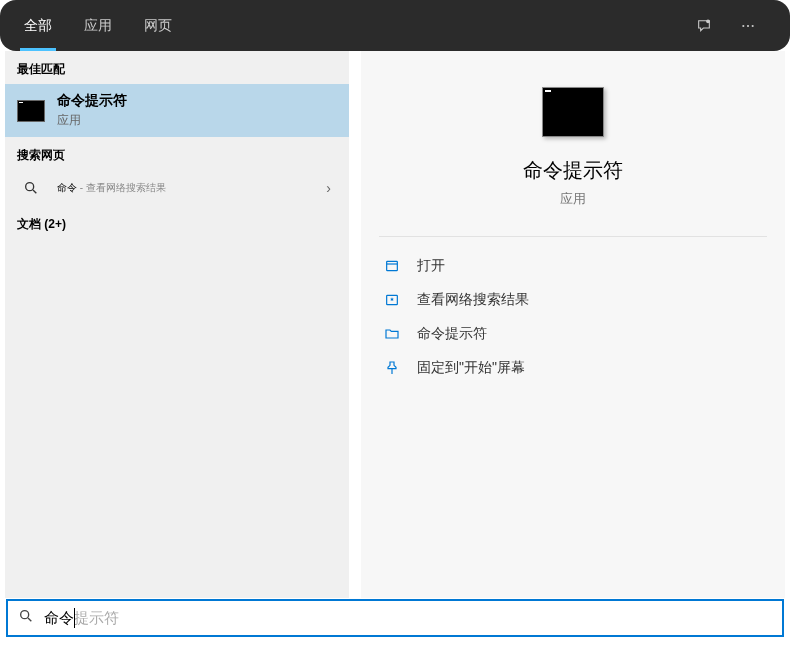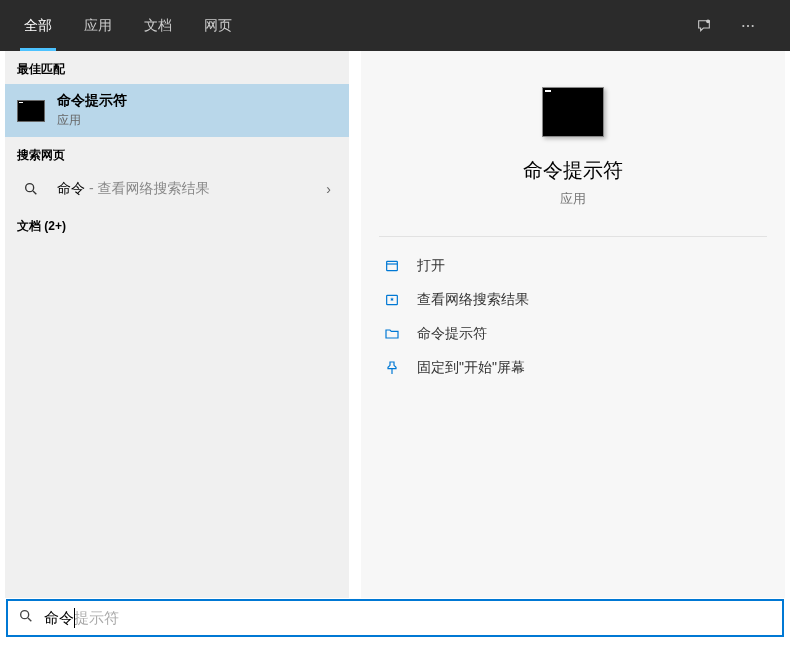--- a/index.html
+++ b/index.html
@@ -1,41 +1,41 @@
 <!DOCTYPE html>
 <html><head>
   <meta charset="utf-8">
   <style>
     * { margin: 0; padding: 0; box-sizing: border-box; font-family: "Microsoft YaHei", "Segoe UI", sans-serif; }
     body { width: 790px; height: 649px; background: #e5e5e5; overflow: hidden; position: relative; }
     
     .container { width: 790px; height: 649px; background: #fff; position: relative; }
     
-    .top-tabs { height: 51px; background: #2b2b2b; display: flex; align-items: center; padding: 0 8px; }
+    .top-tabs { height: 51px; background: #2b2b2b; display: flex; align-items: center; padding: 0 8px; border-radius: 16px; }
     .tab { padding: 0 16px; height: 51px; display: flex; align-items: center; color: #ccc; font-size: 14px; cursor: pointer; position: relative; }
     .tab.active { color: #fff; }
     .tab.active::after { content: ""; position: absolute; bottom: 0; left: 12px; right: 12px; height: 3px; background: #4cc2ff; }
     .tab .chev { margin-left: 4px; font-size: 10px; }
     .top-right { margin-left: auto; display: flex; align-items: center; gap: 8px; padding-right: 16px; }
     .top-icon { width: 36px; height: 36px; display: flex; align-items: center; justify-content: center; color: #ccc; cursor: pointer; }
     
     .body-row { display: flex; position: absolute; top: 51px; left: 5px; right: 5px; bottom: 51px; }
     
     .left-panel { width: 344px; background: #f0f0f0; }
     .section-header { padding: 10px 12px 6px; font-size: 12px; font-weight: 600; color: #000; }
     .result-item { padding: 8px 12px; display: flex; align-items: center; gap: 12px; cursor: pointer; }
     .result-item.selected { background: #b9d7ea; }
     .result-icon { width: 28px; height: 22px; background: #000; border: 1px solid #666; position: relative; flex-shrink: 0; }
     .result-icon::before { content: ""; position: absolute; top: 1px; left: 1px; width: 4px; height: 1px; background: #fff; }
     .result-text { flex: 1; }
     .result-title { font-size: 14px; color: #000; }
     .result-sub { font-size: 12px; color: #666; margin-top: 2px; }
     .web-item { padding: 10px 12px; display: flex; align-items: center; gap: 12px; cursor: pointer; }
     .web-item .search-glyph { width: 28px; display: flex; justify-content: center; color: #333; }
-    .web-text { flex: 1; font-size: 14px; color: #000; }
+    .web-text { flex: 1; font-size: 10px; color: #000; }
     .web-text .dim { color: #888; }
     .web-arrow { color: #666; font-size: 14px; padding-right: 6px; }
     
     .right-panel { flex: 1; background: #f7f7f7; padding: 0; margin-left: 12px; }
     .detail-top { text-align: center; padding: 36px 0 28px; border-bottom: 1px solid #e2e2e2; margin: 0 18px; }
     .detail-icon { width: 62px; height: 50px; background: #000; border: 1px solid #888; margin: 0 auto 20px; position: relative; box-shadow: 2px 2px 4px rgba(0,0,0,0.25); }
     .detail-icon::before { content: ""; position: absolute; top: 2px; left: 2px; width: 6px; height: 2px; background: #fff; }
     .detail-title { font-size: 20px; color: #000; }
     .detail-sub { font-size: 13px; color: #777; margin-top: 6px; }
     .actions { padding: 12px 18px; }
@@ -55,21 +55,20 @@
 
     svg { width: 16px; height: 16px; }
   </style>
 </head>
 <body>
 
 <div class="container">
   <div class="top-tabs">
     <div class="tab active">全部</div>
     <div class="tab">应用</div>
-    <div class="tab">文档</div>
     <div class="tab">网页</div>
     <div class="top-right">
       <div class="top-icon">
         <svg viewBox="0 0 24 24" fill="none" stroke="currentColor" stroke-width="1.6">
             <path d="M4 4h16v11H11l-4 4v-4H4z"></path>
             <circle cx="18" cy="5" r="2" fill="currentColor"></circle>
           </svg>
       </div>
       <div class="top-icon">
         <svg viewBox="0 0 24 24" fill="currentColor">

